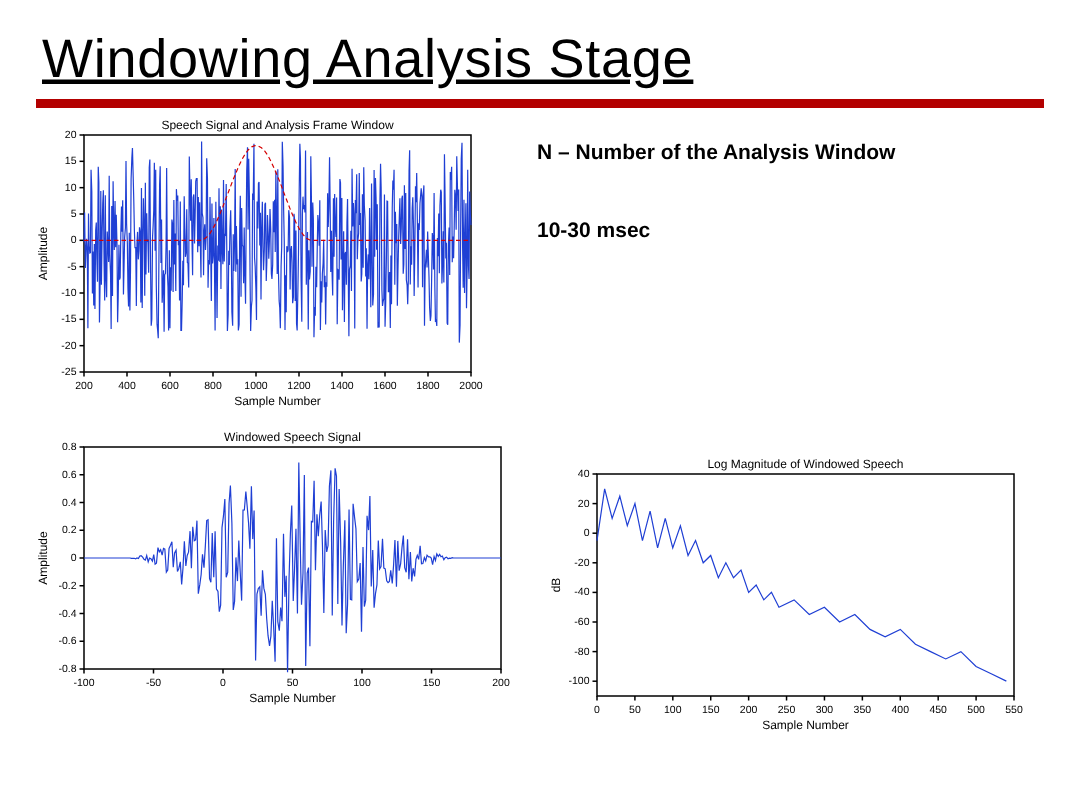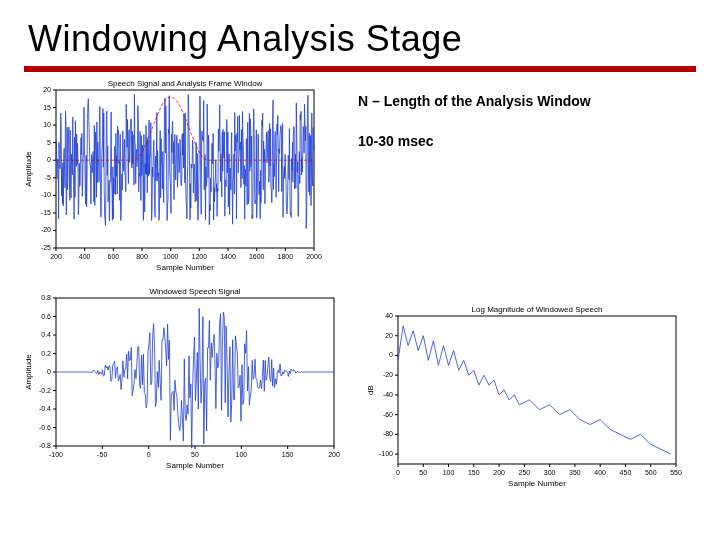--- a/index.html
+++ b/index.html
@@ -1,38 +1,38 @@
 <!DOCTYPE html>
 <html><head>
 <meta charset="utf-8">
 <style>
   html,body{margin:0;padding:0;width:720px;height:540px;background:#fff;font-family:Verdana,Arial,sans-serif;color:#000;}
-  .slide{width:720px;height:416px;position:relative;box-sizing:border-box;padding:18px 28px 0 28px;}
+  .slide{width:720px;height:416px;position:relative;box-sizing:border-box;padding:18px 28px 0 28px;text-decoration:underline;}
   .title{font-size:36px;font-weight:400;margin:0 0 6px 0;font-family:Verdana,Arial,sans-serif;letter-spacing:0.5px;}
   .underline{height:6px;background:#b30000;margin:0 -4px 6px -4px;}
   .content{position:relative;width:664px;height:420px;}
   .ann{position:absolute;font-size:14px;font-weight:bold;line-height:1.3;}
   .footer{position:absolute;left:0;right:0;bottom:14px;font-size:12px;padding:0 30px;display:flex;justify-content:space-between;}
   .chart{position:absolute;}
   .chart svg{display:block;}
   .axis{stroke:#000;stroke-width:1;fill:none;}
   .box{stroke:#000;stroke-width:1;fill:none;}
   .chtitle{font-size:8px;fill:#000;font-family:Arial;text-anchor:middle;}
   .axlabel{font-size:8px;fill:#000;font-family:Arial;text-anchor:middle;}
 </style>
 </head>
 <body>
 <div class="slide">
   <h1 class="title">Windowing Analysis Stage</h1>
   <div class="underline"></div>
   <div class="content">
     <div class="ann" style="left:330px;top:14px;width:240px;">
-      <span>N – Length of the Analysis Window</span>
+      <span>N – Number of the Analysis Window</span>
     </div>
-    <div class="ann" style="left:330px;top:54px;width:240px;">
+    <div class="ann" style="left:330px;top:66px;width:240px;">
       <span>10-30 msec</span>
     </div>
     <div class="chart" id="chart0" style="left:-6px;top:-4px;width:300px;height:200px;">
         <svg width="300" height="200">
           <rect class="box" x="34" y="16" width="258" height="158"></rect>
           <text class="chtitle" x="163" y="12">Speech Signal and Analysis Frame Window</text>
           <text class="axlabel" x="163" y="196">Sample Number</text>
           <text class="axlabel" transform="translate(9,95) rotate(-90)">Amplitude</text>
           <line class="axis" x1="34" y1="174" x2="34" y2="177"></line>
           <text class="tick" style="font-size:7px" x="34" y="185" text-anchor="middle">200</text>

